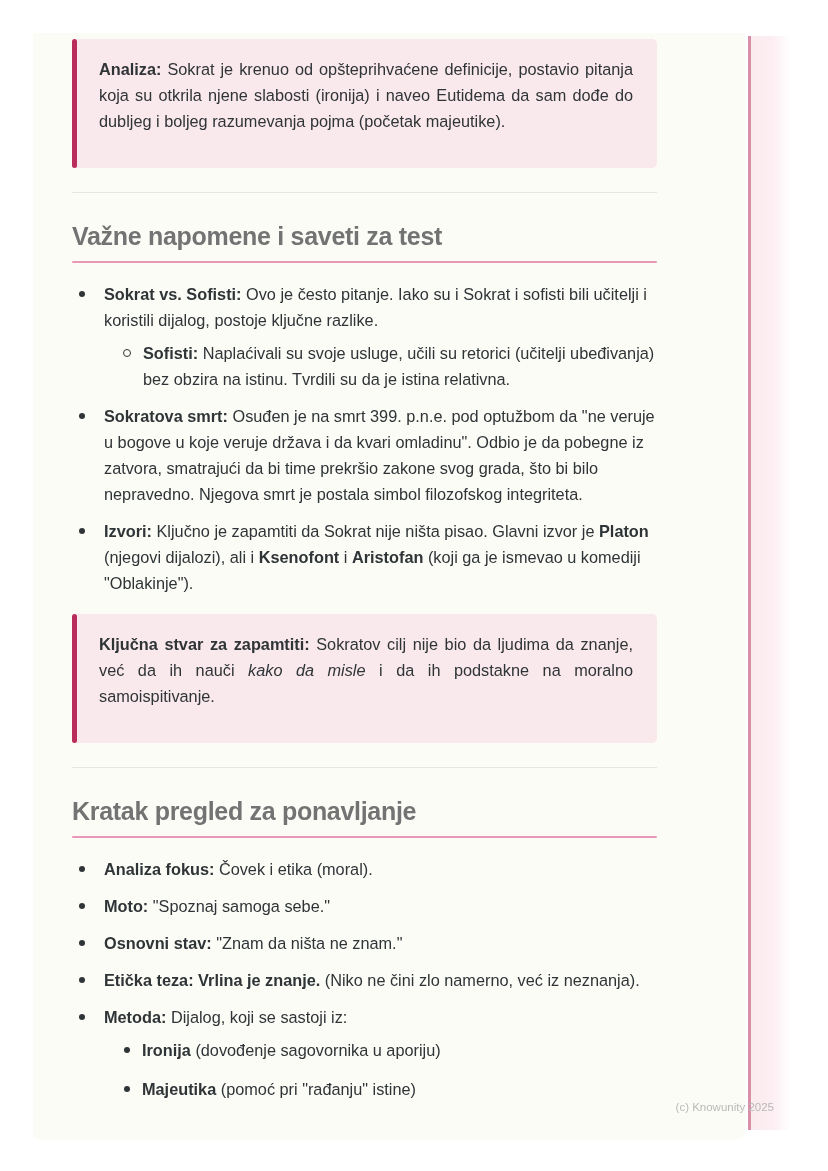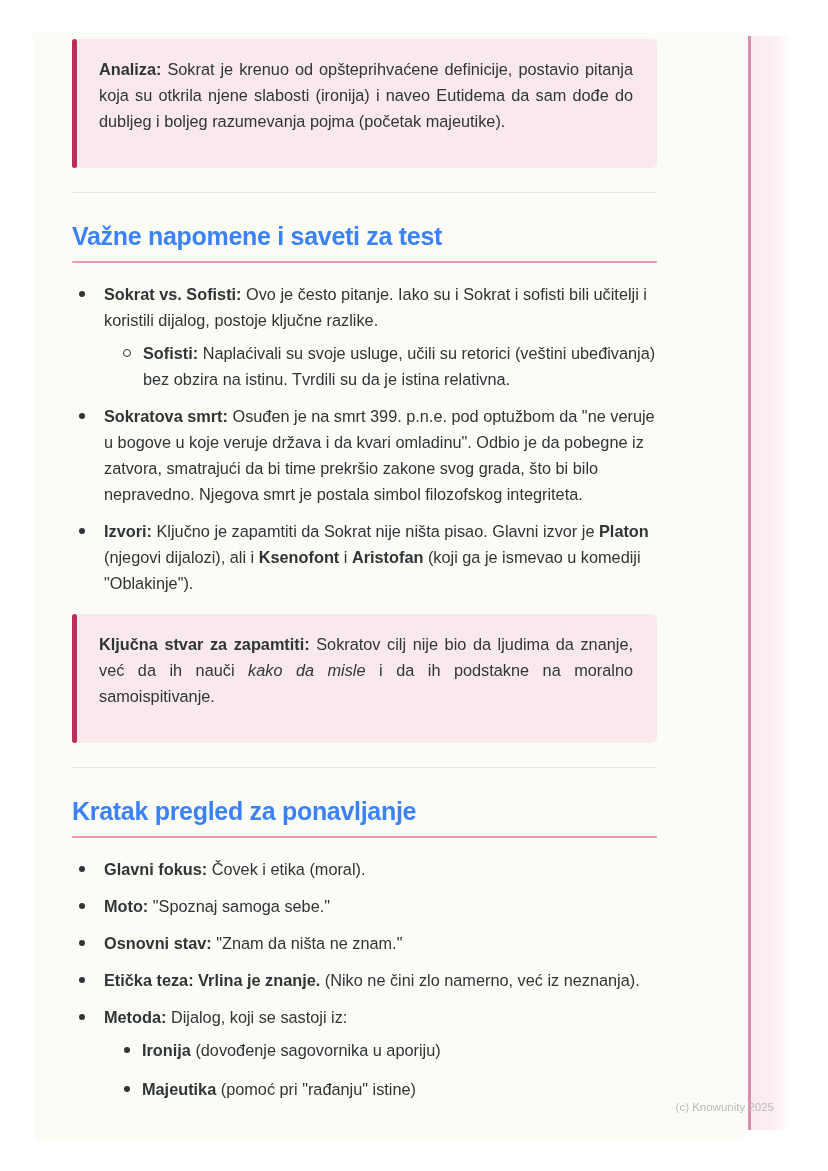--- a/index.html
+++ b/index.html
@@ -21,21 +21,21 @@
     padding:17px 24px 34px 27px;
   }
   .callout-bar{
     position:absolute;left:0;top:0;bottom:0;width:5px;
     background:#B92D5D;border-radius:4px;
   }
   .callout p{margin:0;font-size:16.3px;line-height:26px;text-align:justify;}
   
   .divider{border:none;border-top:1px solid #E7E7E2;margin:24px 0 0 0;height:0;}
   .title{
-    color:#3b82f6;font-size:25px;line-height:30px;font-weight:700;
+    color:#737373;font-size:25px;line-height:30px;font-weight:700;
     margin:28px 0 10px 0;letter-spacing:-0.3px;
   }
   .title-rule{height:2px;background:#E898B6;margin:0 0 18px 0;border-radius:1px;}
   
   .list{list-style:none;margin:0;padding:0;font-size:16.3px;line-height:26px;}
   .list > li{display:flex;gap:19px;margin-bottom:11px;}
   .list > li:last-child{margin-bottom:0;}
   .dot{
     flex:0 0 auto;width:6px;height:6px;border-radius:50%;
     background:#2F3437;margin-top:10px;margin-left:7px;
@@ -84,21 +84,21 @@
 
   <ul class="list">
     <li>
       <span class="dot"></span>
       <div class="li-body">
         <p><span class="b">Sokrat vs. Sofisti:</span><span> Ovo je često pitanje. Iako su i Sokrat i sofisti bili učitelji i koristili dijalog, postoje ključne razlike.</span></p>
         <ul class="sublist">
           <li>
             <span class="ring"></span>
             <div class="li-body">
-                <p><span class="b">Sofisti:</span><span> Naplaćivali su svoje usluge, učili su retorici (veštini ubeđivanja) bez obzira na istinu. Tvrdili su da je istina relativna.</span></p>
+                <p><span class="b">Sofisti:</span><span> Naplaćivali su svoje usluge, učili su retorici (učitelji ubeđivanja) bez obzira na istinu. Tvrdili su da je istina relativna.</span></p>
               </div>
           </li>
         </ul>
       </div>
     </li>
     <li>
       <span class="dot"></span>
       <div class="li-body">
           <p><span class="b">Sokratova smrt:</span><span> Osuđen je na smrt 399. p.n.e. pod optužbom da "ne veruje u bogove u koje veruje država i da kvari omladinu". Odbio je da pobegne iz zatvora, smatrajući da bi time prekršio zakone svog grada, što bi bilo nepravedno. Njegova smrt je postala simbol filozofskog integriteta.</span></p>
         </div>
@@ -118,21 +118,21 @@
 
   <hr class="divider">
 
   <h2 class="title">Kratak pregled za ponavljanje</h2>
   <div class="title-rule"></div>
 
   <ul class="list">
     <li>
       <span class="dot"></span>
       <div class="li-body">
-          <p><span class="b">Glavni fokus:</span><span> Čovek i etika (moral).</span></p>
+          <p><span class="b">Analiza fokus:</span><span> Čovek i etika (moral).</span></p>
         </div>
     </li>
     <li>
       <span class="dot"></span>
       <div class="li-body">
           <p><span class="b">Moto:</span><span> "Spoznaj samoga sebe."</span></p>
         </div>
     </li>
     <li>
       <span class="dot"></span>

